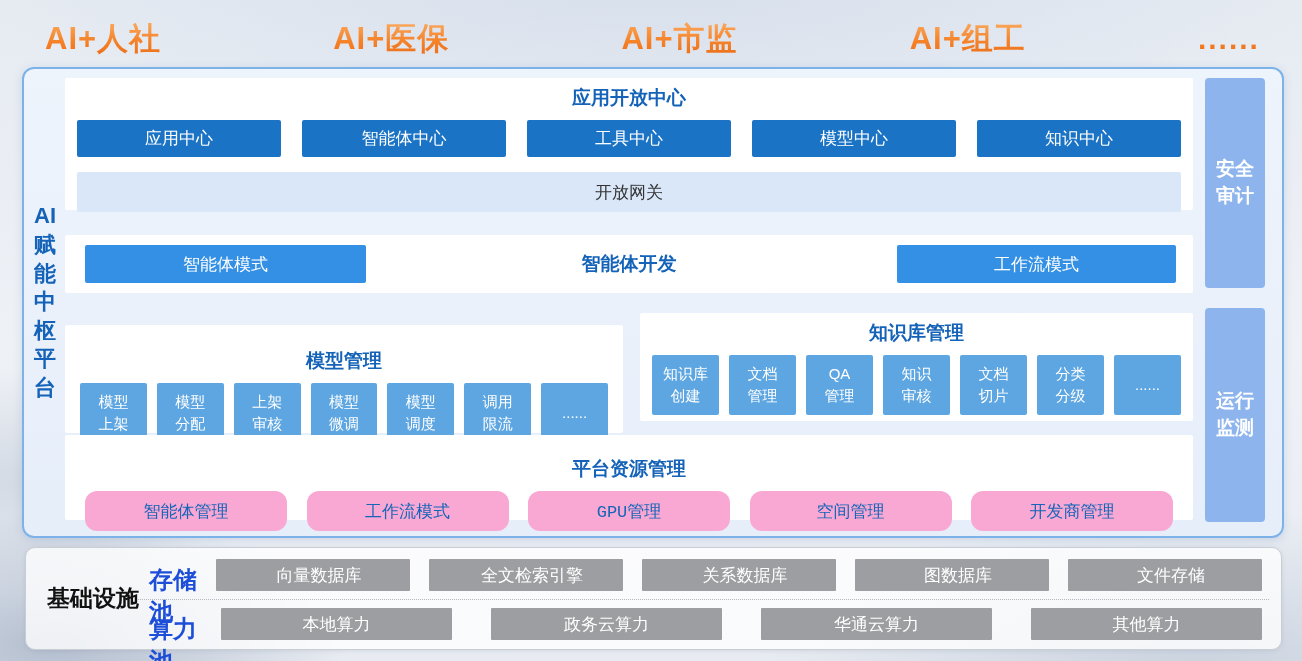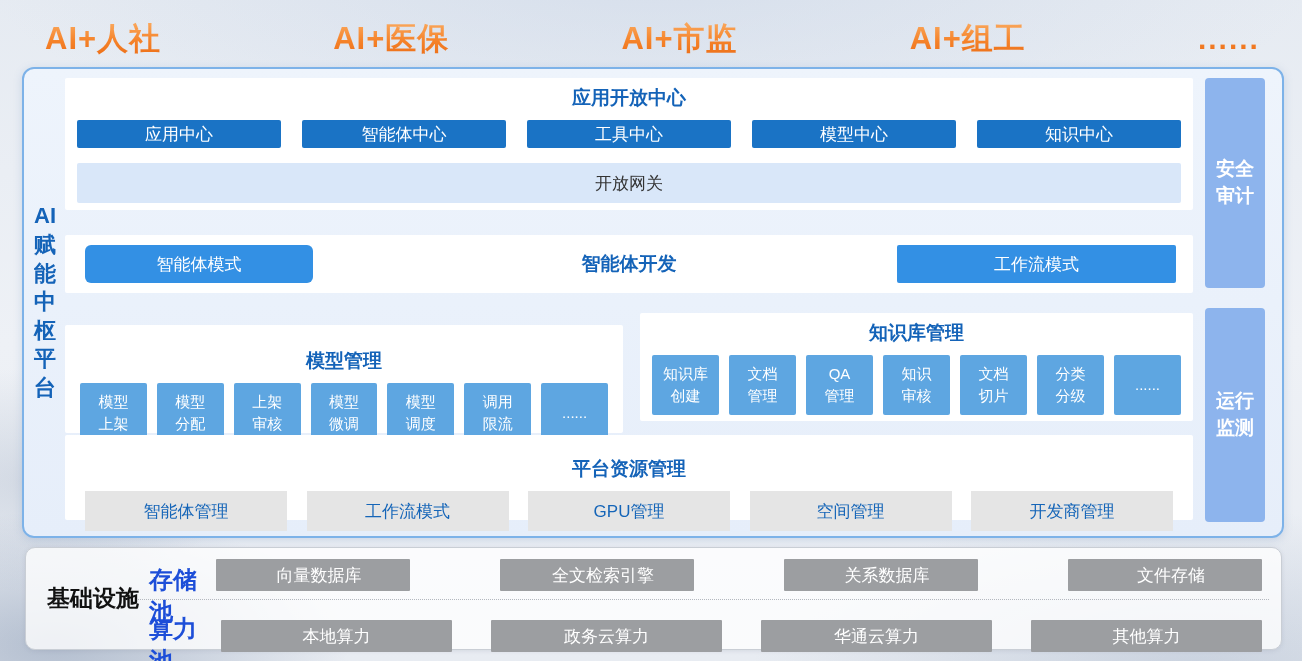--- a/index.html
+++ b/index.html
@@ -41,55 +41,55 @@
     display:flex; align-items:center; justify-content:center; text-align:center;
     color:#1463b8; font-size:22px; font-weight:800; line-height:1.3; white-space:pre-line;
   }
   .panel { position:absolute; background:#ffffff; border-radius:2px; }
   .sec-title { text-align:center; color:#1463b8; font-size:19px; font-weight:800; }
 
   
   .sec-app { left:41px; top:9px; width:1128px; height:132px; padding-top:7px; }
   .app-btn-row { display:flex; justify-content:space-between; padding:0 12px; margin-top:9px; }
   .btn-dark {
-    width:204px; height:28px; background:#1a73c5; color:#fff; font-size:17px;
+    width:204px; height:37px; background:#1a73c5; color:#fff; font-size:17px;
     display:flex; align-items:center; justify-content:center; border-radius:2px;
   }
   .gateway {
     margin:15px 12px 0 12px; height:40px; background:#d9e7f9; color:#333;
     font-size:17px; display:flex; align-items:center; justify-content:center; border-radius:2px;
   }
 
   
   .sec-dev { left:41px; top:166px; width:1128px; height:58px; }
   .sec-dev .sec-title { position:absolute; left:0; right:0; top:0; line-height:58px; }
   .btn-mode {
     position:absolute; top:10px; height:38px; background:#3390e4; color:#fff; font-size:17px;
     display:flex; align-items:center; justify-content:center; border-radius:2px; z-index:2;
   }
-  .mode-left  { left:20px;  width:228px;border-radius:6px; }
+  .mode-left  { left:20px;  width:281px; }
   .mode-right { right:17px; width:279px; }
 
   
   .sec-model { left:41px;  top:256px; width:558px; height:108px; padding-top:23px; }
   .sec-kb    { left:616px; top:244px; width:553px; height:108px; padding-top:7px; }
   .tile-row  { display:flex; gap:10px; margin-top:9px; padding:0 15px; }
   .sec-kb .tile-row { padding:0 12px; }
   .tile {
     flex:1; height:60px; background:#5ea6e1; color:#fff; font-size:15px; line-height:1.45;
     display:flex; align-items:center; justify-content:center; text-align:center;
     white-space:pre-line; border-radius:2px;
   }
 
   
   .sec-res { left:41px; top:366px; width:1128px; height:85px; padding-top:21px; }
   .res-row { display:flex; justify-content:space-between; padding:0 20px; margin-top:9px; }
   .btn-light {
-    width:202px; height:40px; background:#e5e5e5; color:#1565b8; font-size:17px;
-    display:flex; align-items:center; justify-content:center; border-radius:0;
+    width:202px; height:40px; background:#f9a8d4; color:#1565b8; font-size:17px;
+    display:flex; align-items:center; justify-content:center; border-radius:12px;font-family:Liberation Mono, monospace;
   }
 
   
   .rail {
     position:absolute; left:1181px; width:60px; background:#8db4ed; border-radius:4px;
     color:#fff; font-size:19px; font-weight:700; line-height:1.4; text-align:center;
     display:flex; align-items:center; justify-content:center; white-space:pre-line;
   }
   .rail-security { top:9px;   height:210px; }
   .rail-monitor  { top:239px; height:214px; }
@@ -104,21 +104,21 @@
     position:absolute; left:7px; top:0; height:100%; width:120px;
     display:flex; align-items:center; justify-content:center;
     color:#111; font-size:23px; font-weight:800;
   }
   .infra-divider { position:absolute; left:112px; right:12px; top:51px; border-top:1px dotted #b4b8bf; }
   .pool-label { position:absolute; left:123px; width:62px; color:#1d4ed8; font-size:24px; font-weight:600; }
   .pool-label.storage { top:16px; }
   .pool-label.compute { top:65px; }
   .pool-row { position:absolute; display:flex; justify-content:space-between; }
   .row-storage { left:190px; right:19px; top:11px; }
-  .row-compute { left:195px; right:19px; top:60px;margin-top:12px; }
+  .row-compute { left:195px; right:19px; top:60px; }
   .btn-gray {
     height:32px; background:#9c9ea1; color:#fff; font-size:17px;
     display:flex; align-items:center; justify-content:center; border-radius:1px;
   }
   .row-storage .btn-gray { width:194px;padding-left:12px; }
   .row-compute .btn-gray { width:231px; }
 </style>
 </head>
 <body>
 
@@ -215,20 +215,21 @@
 
 <div class="infra">
   <div class="infra-title">基础设施</div>
   <div class="infra-divider"></div>
 
   <div class="pool-label storage">存储池</div>
   <div class="pool-row row-storage">
     <div class="btn-gray">向量数据库</div>
     <div class="btn-gray">全文检索引擎</div>
     <div class="btn-gray">关系数据库</div>
+    <div class="btn-gray">图数据库</div>
     <div class="btn-gray">文件存储</div>
   </div>
 
   <div class="pool-label compute">算力池</div>
   <div class="pool-row row-compute">
     <div class="btn-gray">本地算力</div>
     <div class="btn-gray">政务云算力</div>
     <div class="btn-gray">华通云算力</div>
     <div class="btn-gray">其他算力</div>
   </div>

